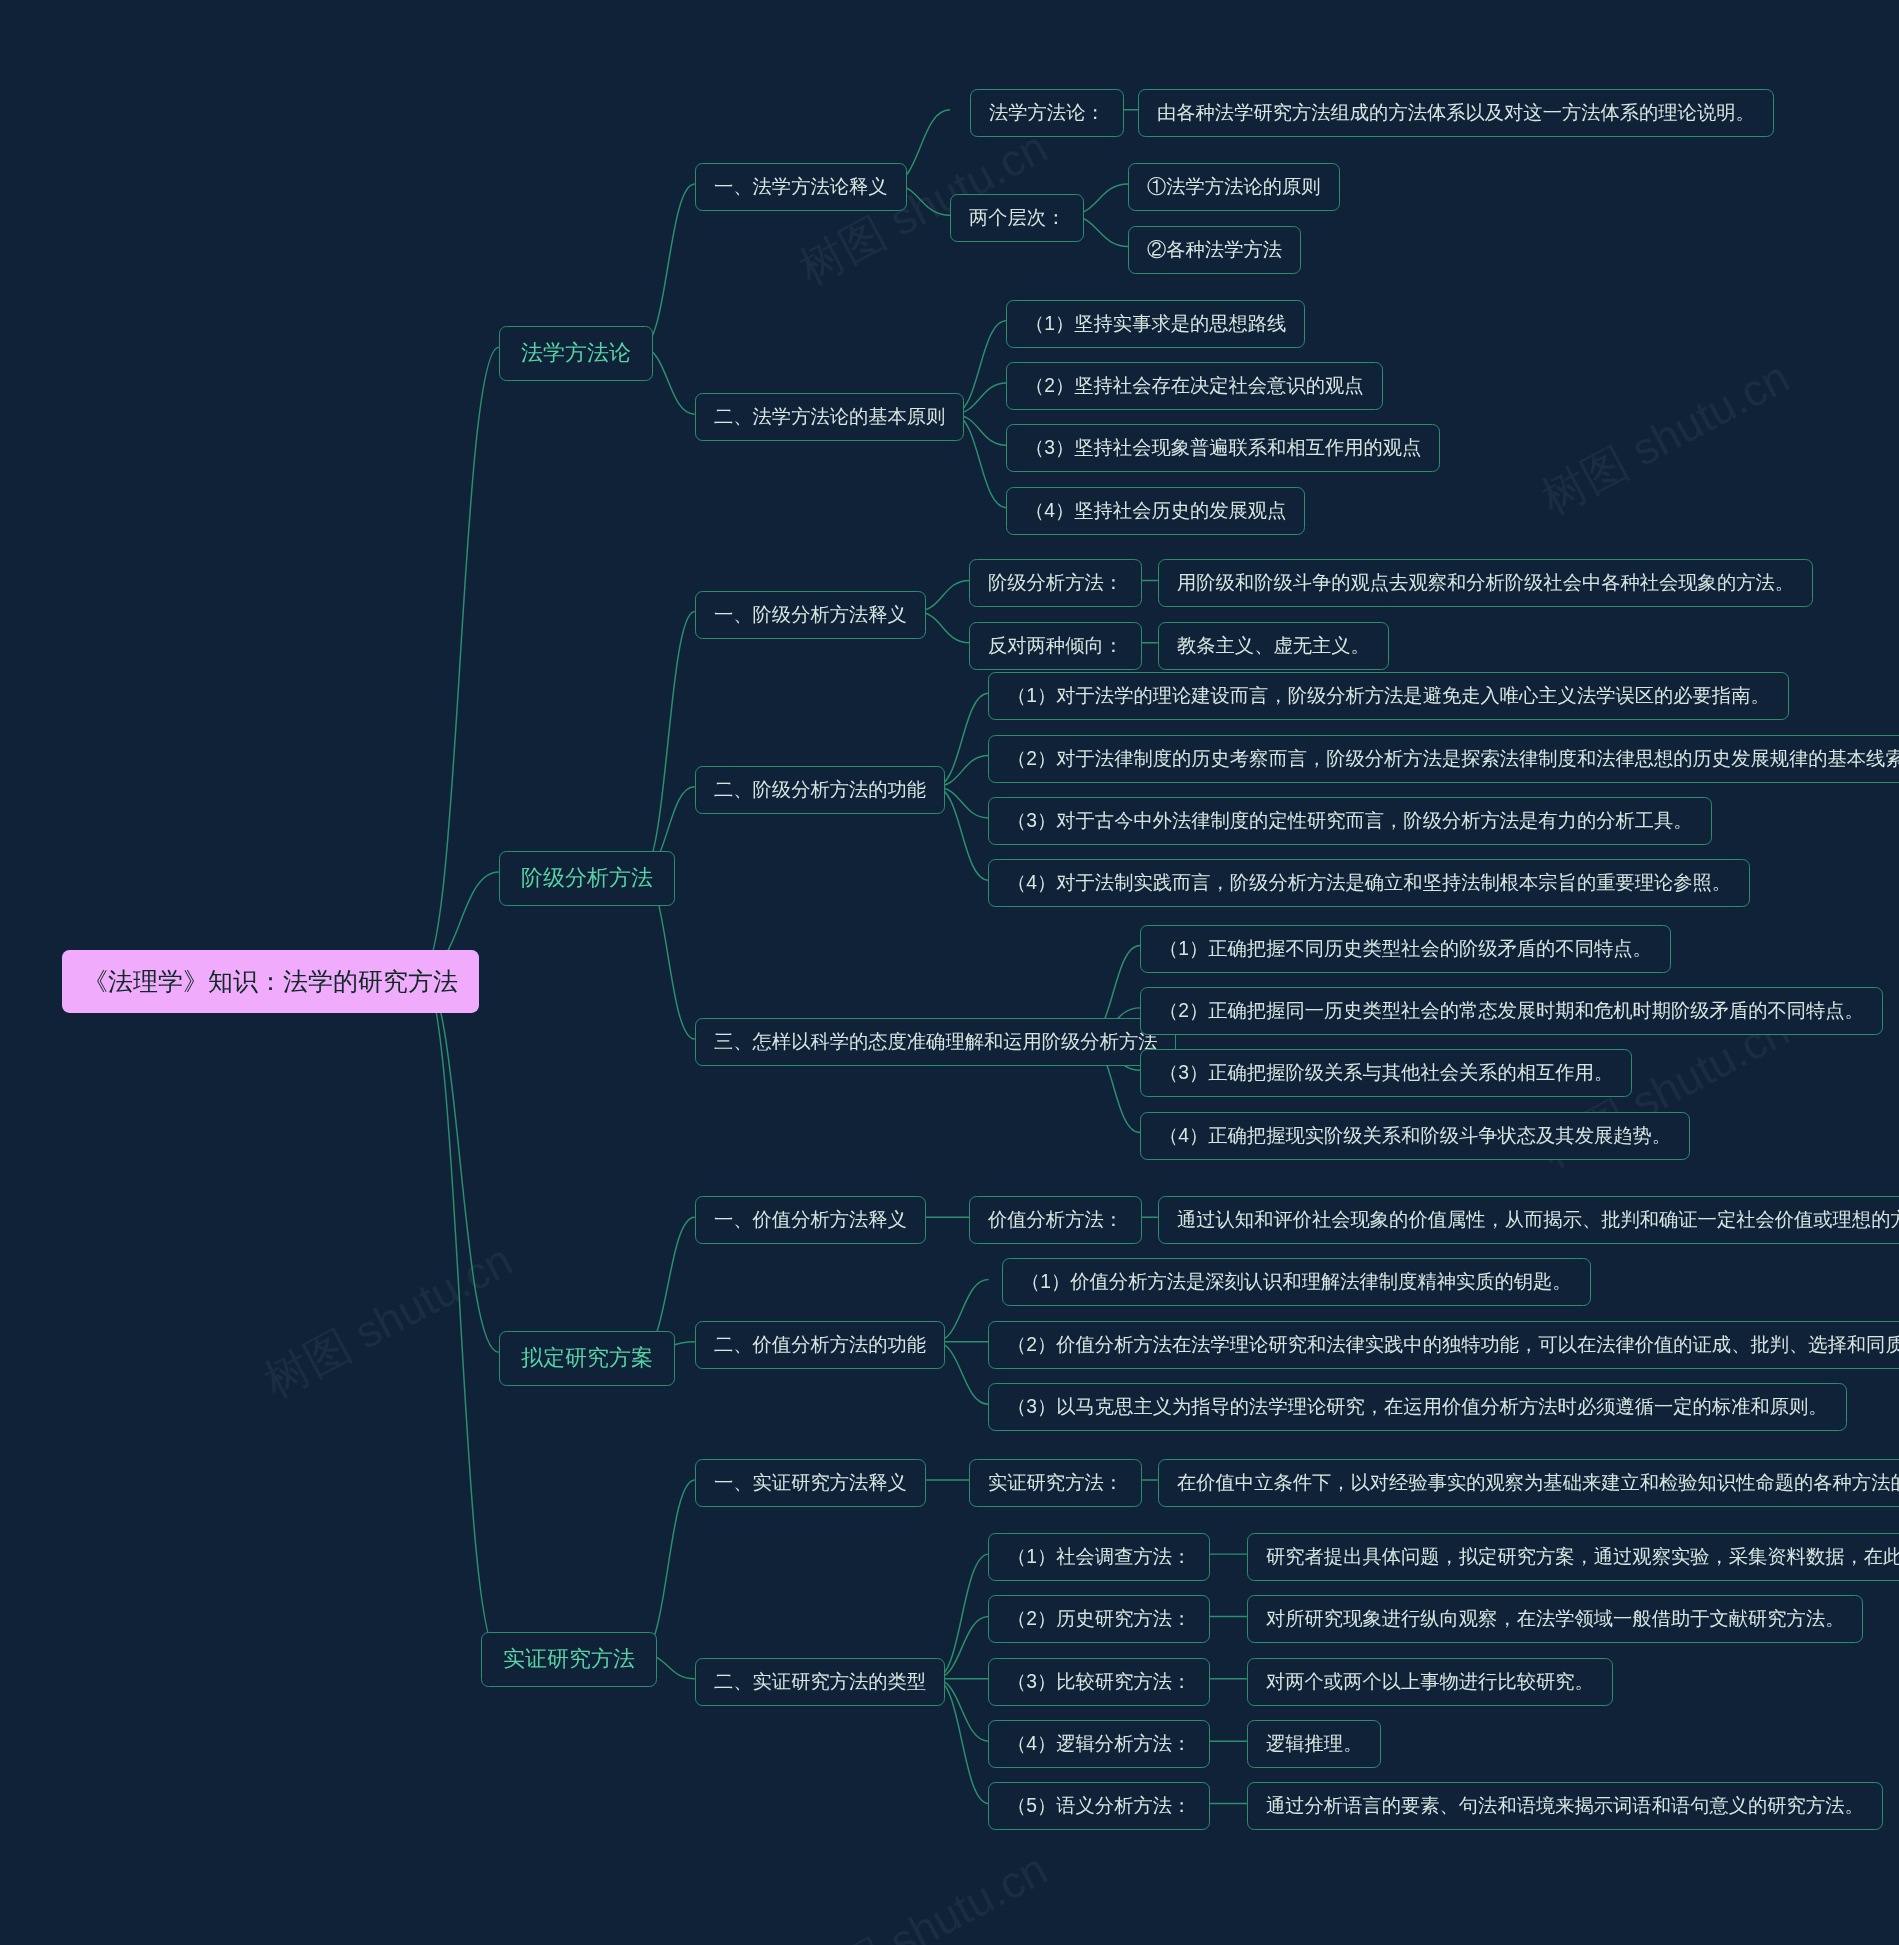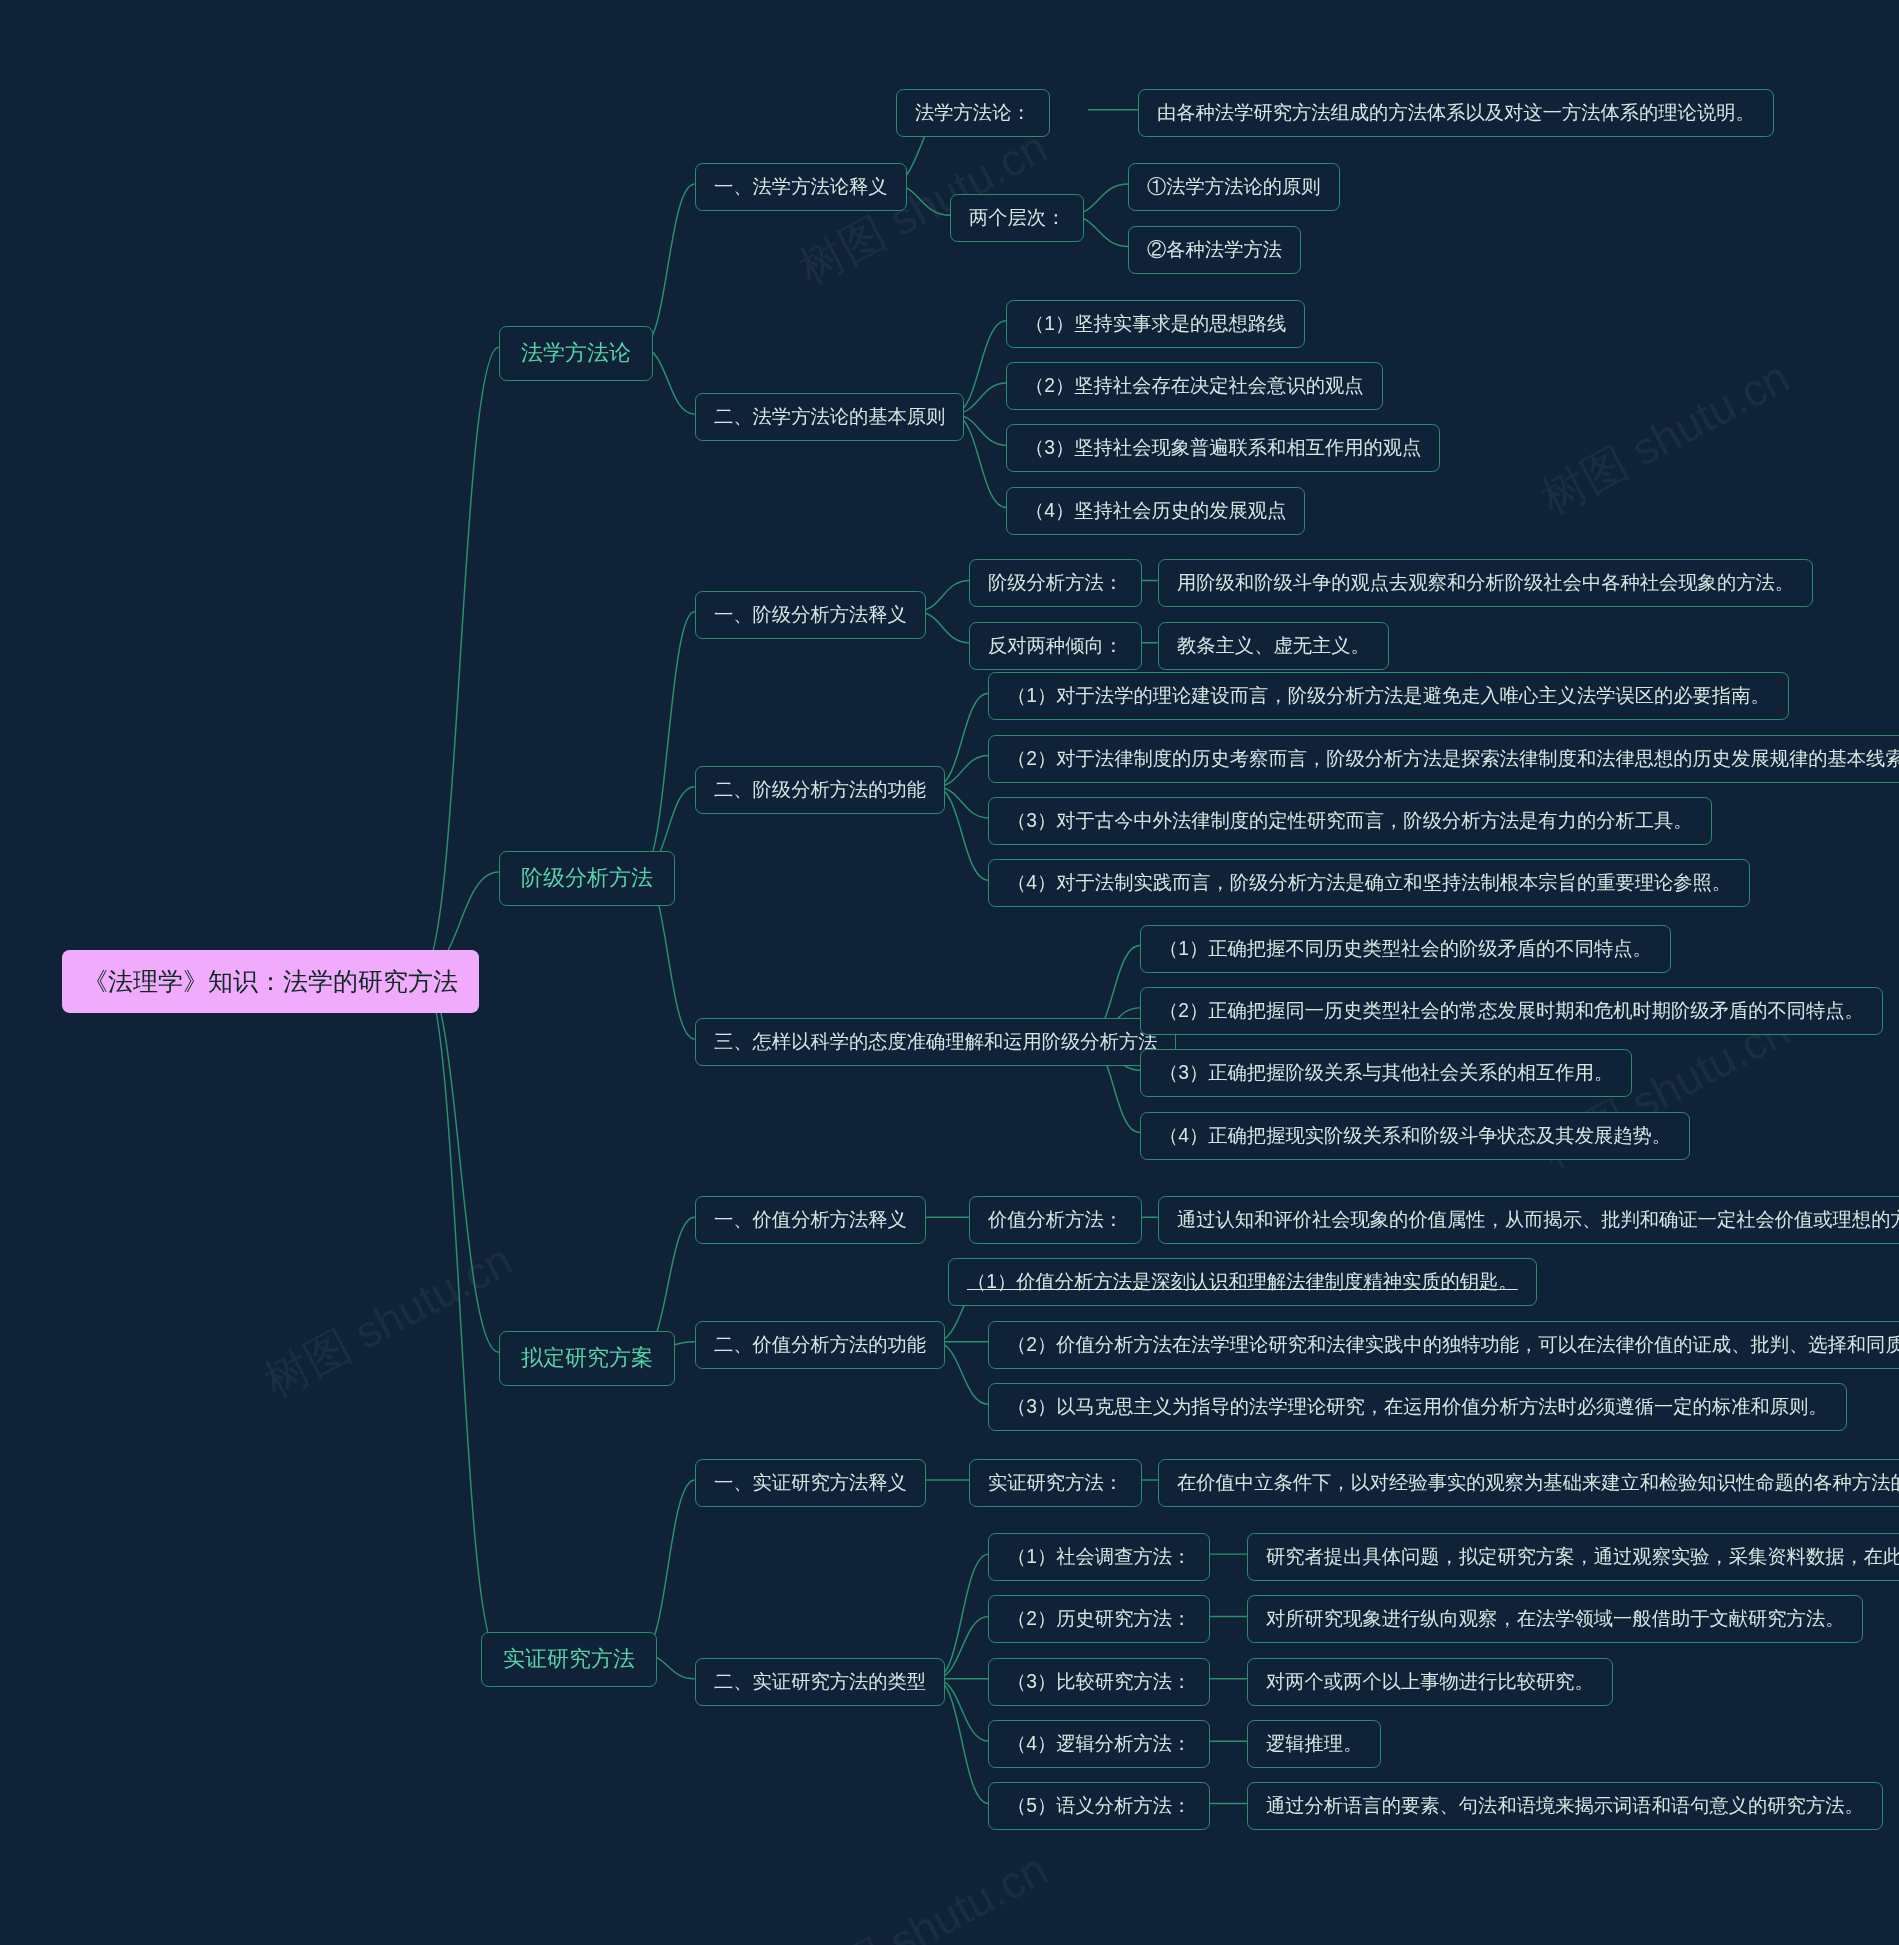--- a/index.html
+++ b/index.html
@@ -139,21 +139,21 @@
     <path d="M1620 2430 C1650 2430 1650 2430 1680 2430"></path>
   </g>
 </svg>
 
 <div class="root" style="left:62px; top:950px;">《法理学》知识：法学的研究方法</div>
 
 <div class="node branch" style="left:499px; top:326px;">法学方法论</div>
 <div class="node" style="left:695px; top:163px;">一、法学方法论释义</div>
 <div class="node" style="left:695px; top:393px;">二、法学方法论的基本原则</div>
 
-<div class="node" style="left:896px; top:89px;">法学方法论：</div>
+<div class="node" style="left:970px; top:89px;">法学方法论：</div>
 <div class="node" style="left:1138px; top:89px;font-family:Liberation Serif, serif;">由各种法学研究方法组成的方法体系以及对这一方法体系的理论说明。</div>
 <div class="node" style="left:950px; top:194px;">两个层次：</div>
 <div class="node" style="left:1128px; top:163px;">①法学方法论的原则</div>
 <div class="node" style="left:1128px; top:226px;">②各种法学方法</div>
 
 <div class="node" style="left:1006px; top:300px;">（1）坚持实事求是的思想路线</div>
 <div class="node" style="left:1006px; top:362px;">（2）坚持社会存在决定社会意识的观点</div>
 <div class="node" style="left:1006px; top:424px;">（3）坚持社会现象普遍联系和相互作用的观点</div>
 <div class="node" style="left:1006px; top:487px;">（4）坚持社会历史的发展观点</div>
 
@@ -177,21 +177,21 @@
 <div class="node" style="left:1140px; top:1049px;">（3）正确把握阶级关系与其他社会关系的相互作用。</div>
 <div class="node" style="left:1140px; top:1112px;">（4）正确把握现实阶级关系和阶级斗争状态及其发展趋势。</div>
 
 <div class="node branch" style="left:499px; top:1331px;">拟定研究方案</div>
 <div class="node" style="left:695px; top:1196px;">一、价值分析方法释义</div>
 <div class="node" style="left:695px; top:1321px;">二、价值分析方法的功能</div>
 
 <div class="node" style="left:969px; top:1196px;">价值分析方法：</div>
 <div class="node" style="left:1158px; top:1196px;">通过认知和评价社会现象的价值属性，从而揭示、批判和确证一定社会价值或理想的方法。</div>
 
-<div class="node" style="left:948px; top:1258px;text-decoration:underline;">（1）价值分析方法是深刻认识和理解法律制度精神实质的钥匙。</div>
+<div class="node" style="left:1002px; top:1258px;">（1）价值分析方法是深刻认识和理解法律制度精神实质的钥匙。</div>
 <div class="node" style="left:988px; top:1321px;">（2）价值分析方法在法学理论研究和法律实践中的独特功能，可以在法律价值的证成、批判、选择和同质化四方面显现出来。</div>
 <div class="node" style="left:988px; top:1383px;">（3）以马克思主义为指导的法学理论研究，在运用价值分析方法时必须遵循一定的标准和原则。</div>
 
 <div class="node branch" style="left:481px; top:1632px;">实证研究方法</div>
 <div class="node" style="left:695px; top:1459px;">一、实证研究方法释义</div>
 <div class="node" style="left:695px; top:1658px;">二、实证研究方法的类型</div>
 
 <div class="node" style="left:969px; top:1459px;">实证研究方法：</div>
 <div class="node" style="left:1158px; top:1459px;">在价值中立条件下，以对经验事实的观察为基础来建立和检验知识性命题的各种方法的总称。</div>
 

